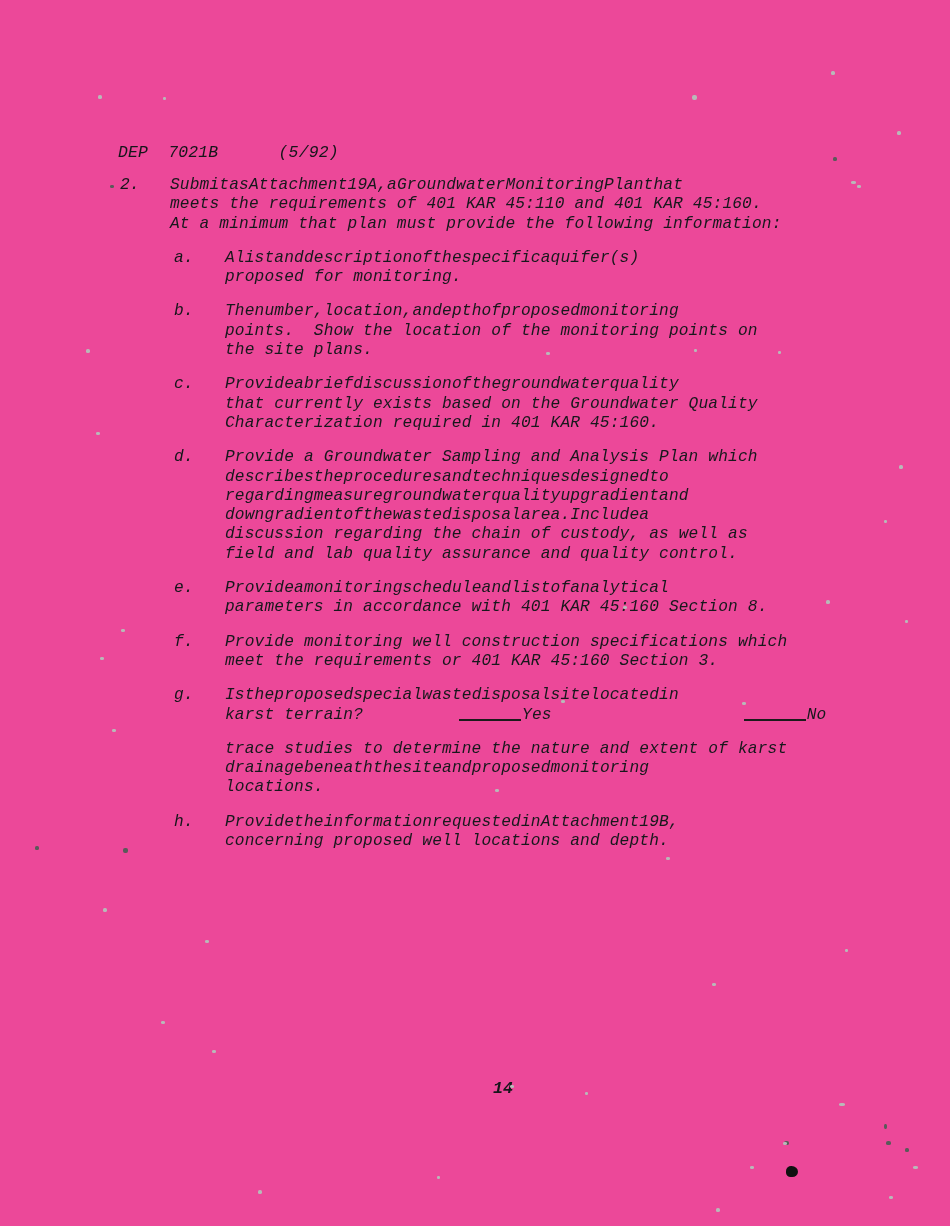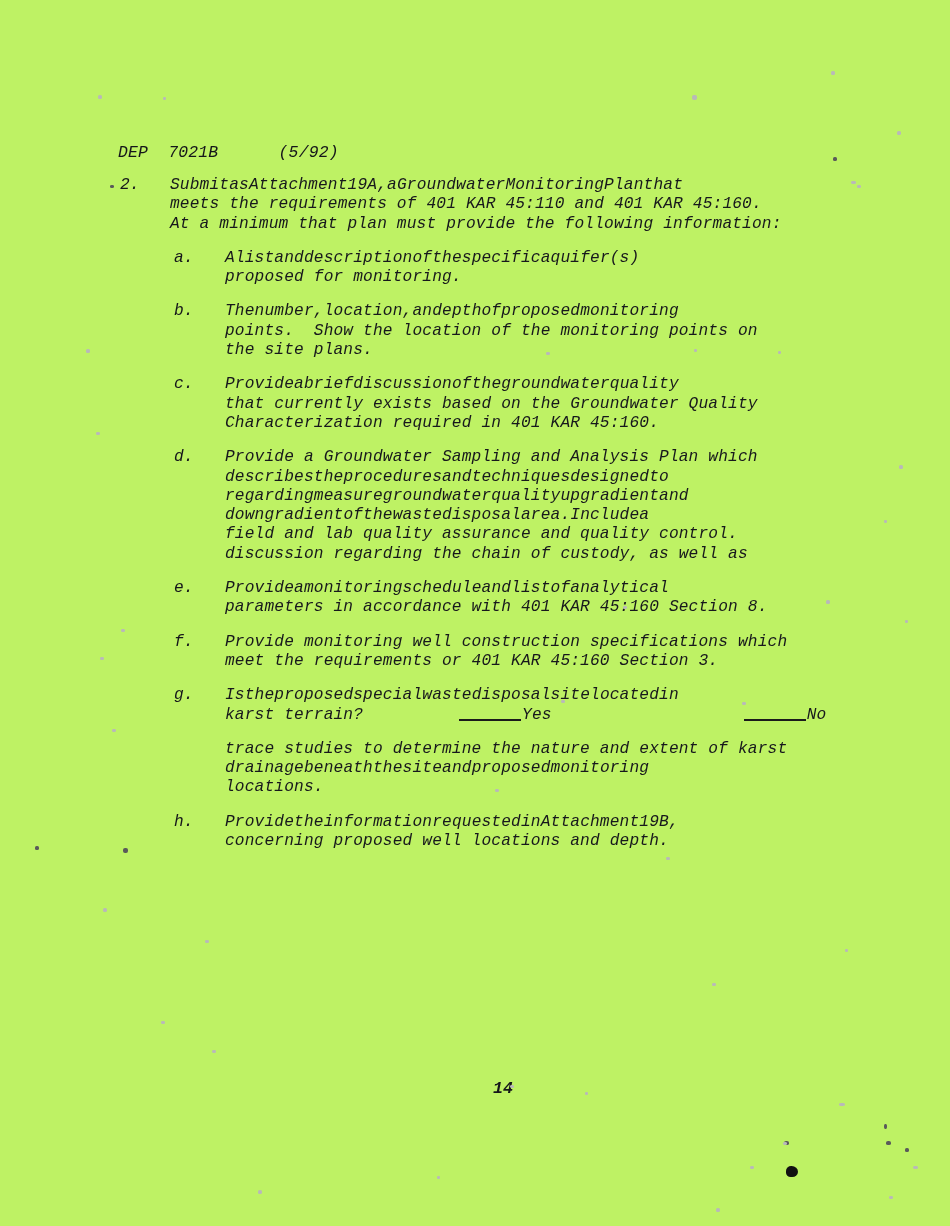--- a/index.html
+++ b/index.html
@@ -4,21 +4,21 @@
 <style>
   html, body {
     margin: 0;
     padding: 0;
     background: #ffffff;
   }
   #page {
     position: relative;
     width: 950px;
     height: 1226px;
-    background: #bef264;
+    background: #ec4899;
     overflow: hidden;
     font-family: "Liberation Mono", "DejaVu Sans Mono", monospace;
     color: #15161a;
   }
 
   
   .speck {
     position: absolute;
     background: #b9b9b9;
     border-radius: 40%;
@@ -154,22 +154,22 @@
             <span class="ln">Characterization required in 401 KAR 45:160.</span>
           </div>
         </div>
         <div class="item">
           <span class="marker sub">d.</span>
           <div class="lines">
             <span class="ln">Provide a Groundwater Sampling and Analysis Plan which</span>
             <span class="ln just"><span>describes</span><span>the</span><span>procedures</span><span>and</span><span>techniques</span><span>designed</span><span>to</span></span>
             <span class="ln just"><span>regarding</span><span>measure</span><span>groundwater</span><span>quality</span><span>upgradient</span><span>and</span></span>
             <span class="ln just"><span>downgradient</span><span>of</span><span>the</span><span>waste</span><span>disposal</span><span>area.</span><span></span><span>Include</span><span>a</span></span>
+            <span class="ln">discussion regarding the chain of custody, as well as</span>
             <span class="ln">field and lab quality assurance and quality control.</span>
-            <span class="ln">discussion regarding the chain of custody, as well as</span>
           </div>
         </div>
         <div class="item">
           <span class="marker sub">e.</span>
           <div class="lines">
             <span class="ln just"><span>Provide</span><span>a</span><span>monitoring</span><span>schedule</span><span>and</span><span>list</span><span>of</span><span>analytical</span></span>
             <span class="ln">parameters in accordance with 401 KAR 45:160 Section 8.</span>
           </div>
         </div>
         <div class="item">

